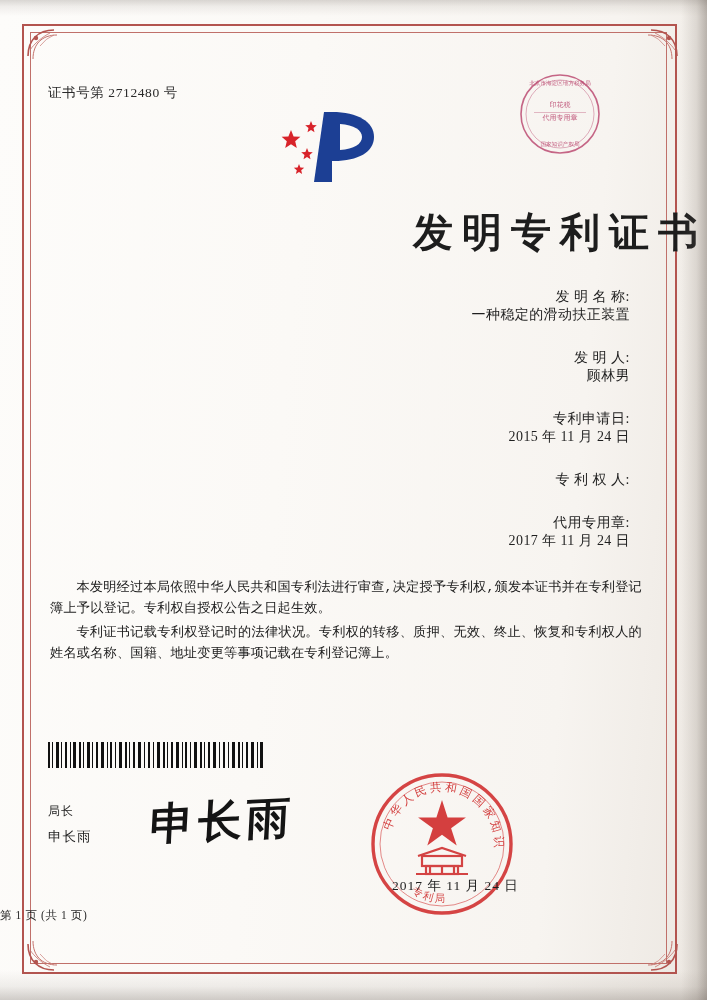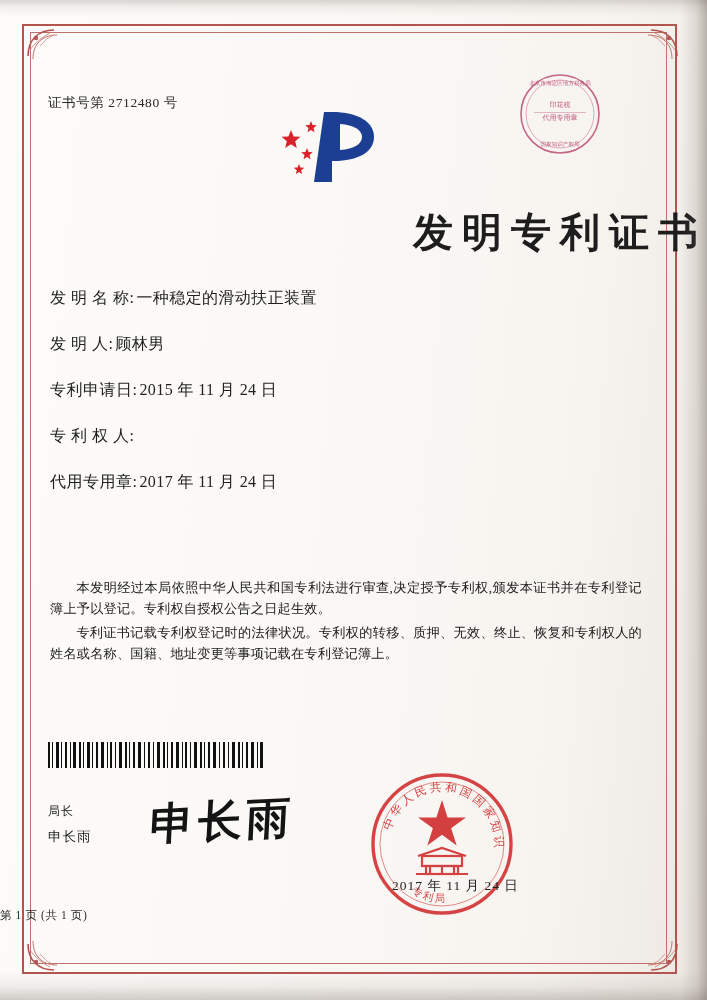--- a/index.html
+++ b/index.html
@@ -67,21 +67,21 @@
   }
   .corner svg { display: block; }
   .c-tl { left: 24px; top: 26px; }
   .c-tr { right: 26px; top: 26px; transform: scaleX(-1); }
   .c-bl { left: 24px; bottom: 26px; transform: scaleY(-1); }
   .c-br { right: 26px; bottom: 26px; transform: scale(-1,-1); }
 
   
   .cert-no {
     position: absolute;
-    left: 48px; top: 94px;
+    left: 48px; top: 84px;
     font-size: 13.5px;
     color: #2a2a2a;
     letter-spacing: 0.6px;
   }
 
   
   .logo {
     position: absolute;
     left: 262px; top: 104px;
     width: 130px; height: 86px;
@@ -108,24 +108,25 @@
   }
 
   
   .fields {
     position: absolute;
     left: 50px; top: 288px;
     width: 580px;
   }
   .frow {
     display: flex;
-    align-items: center;
+    align-items: flex-end;
     margin-bottom: 25px;
-    font-size: 16px;
+    font-size: 14px;
     color: #1f1f1f;
+    flex-direction: column;
   }
   .flabel {
     white-space: nowrap;
     letter-spacing: 0.5px;
   }
   .fvalue {
     white-space: nowrap;
     letter-spacing: 0.4px;
     margin-left: 2px;
   }
@@ -137,20 +138,21 @@
     width: 592px;
     font-size: 13.2px;
     line-height: 1.58;
     color: #202020;
     text-align: justify;
   }
   .body-text p {
     margin: 0 0 3px 0;
     text-indent: 2em;
     letter-spacing: 0.2px;
+    font-family: Liberation Mono, monospace;
   }
 
   
   .barcode {
     position: absolute;
     left: 48px; top: 742px;
     width: 215px; height: 26px;
     overflow: hidden;
   }
 

